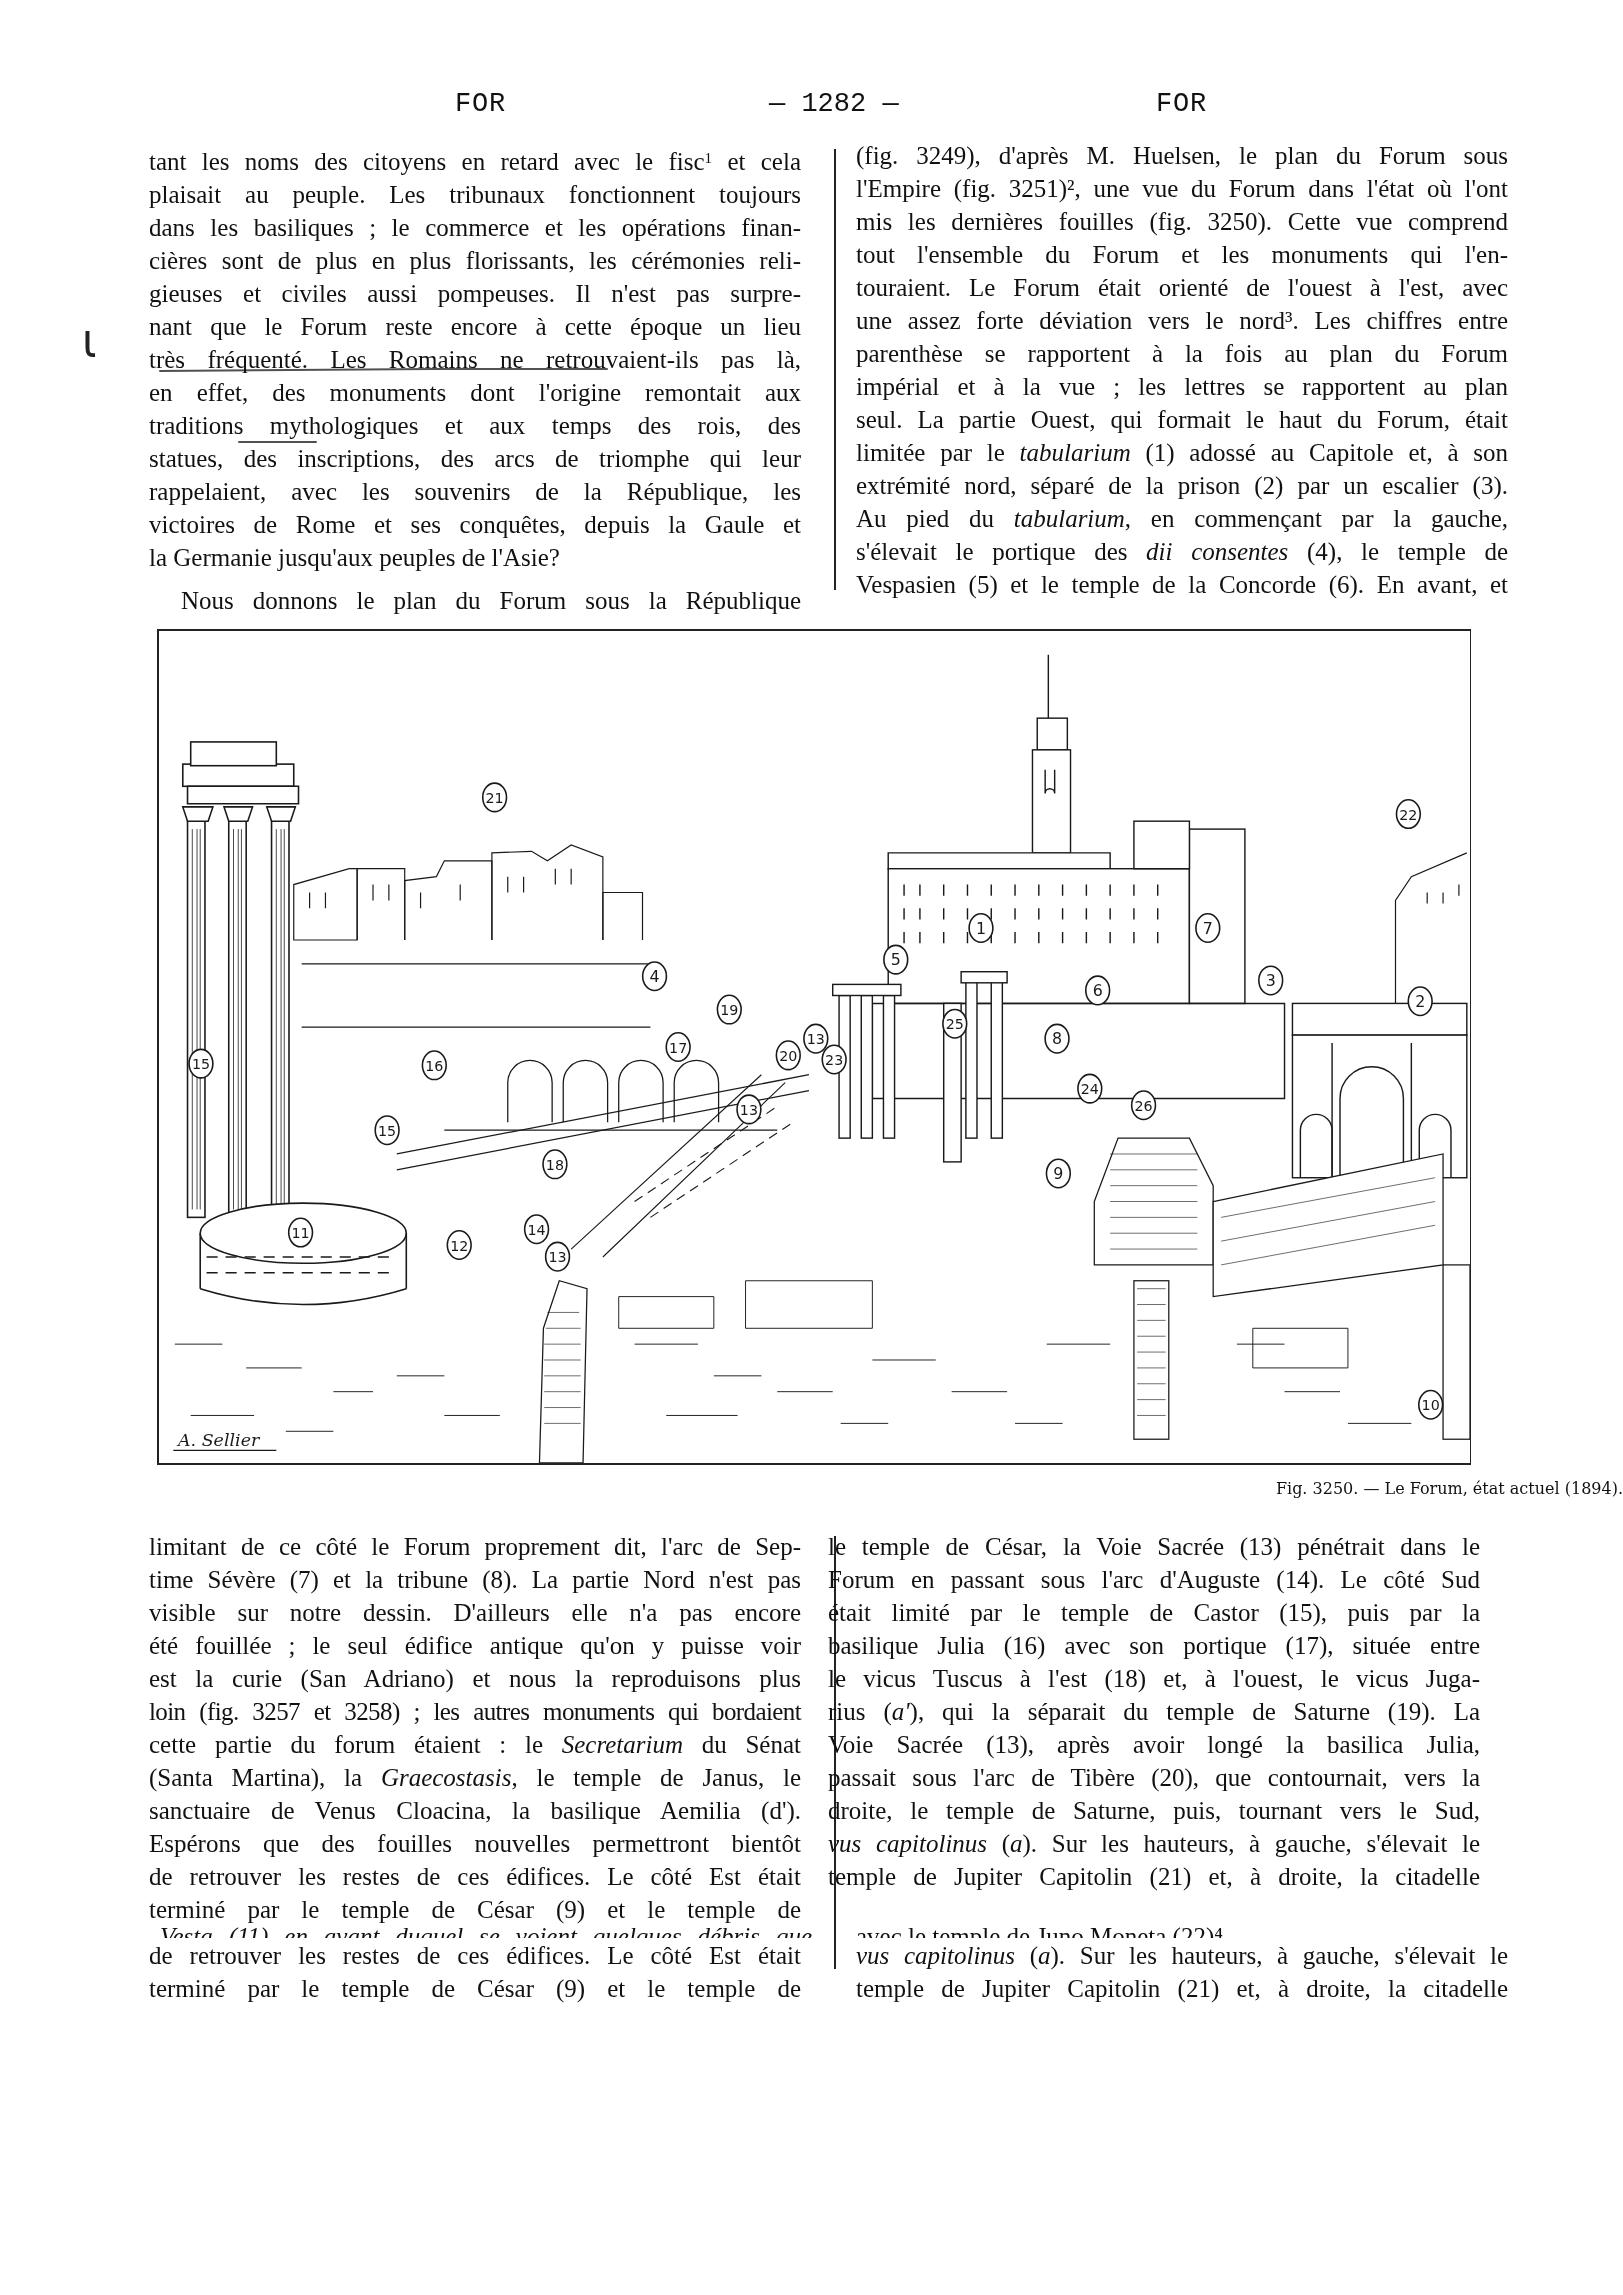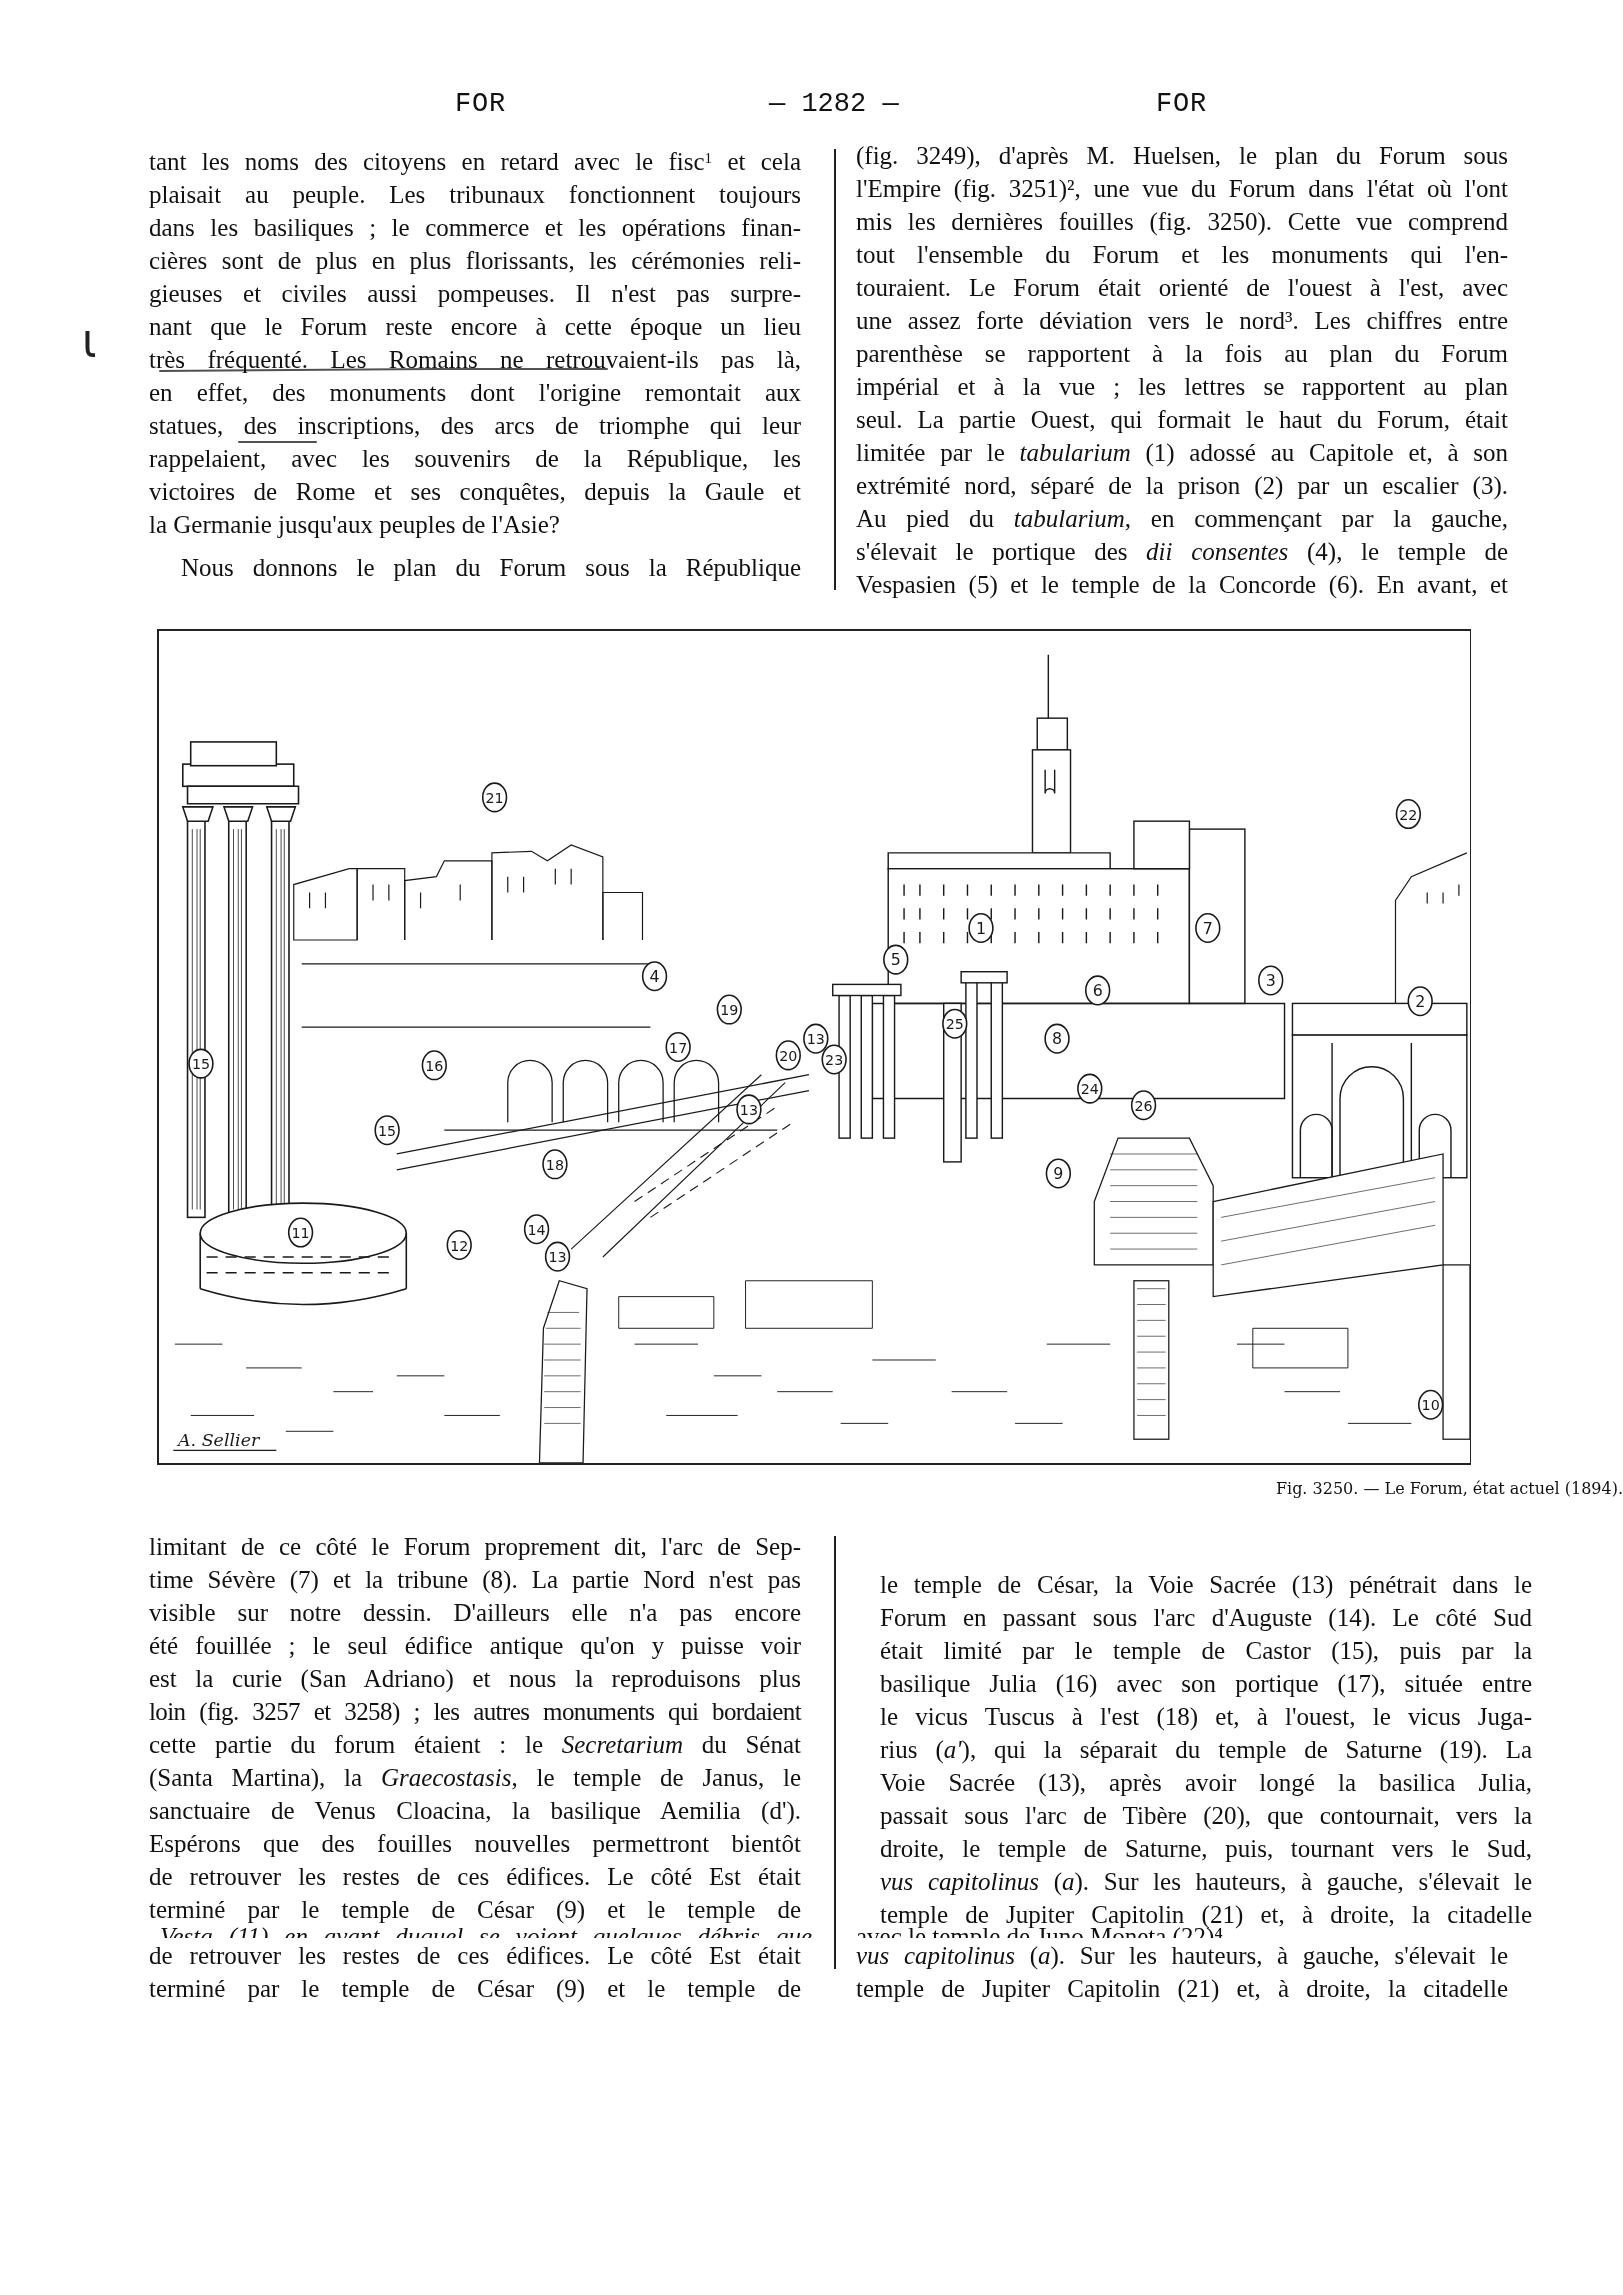--- a/index.html
+++ b/index.html
@@ -11,21 +11,21 @@
   .rh-mid   { position: absolute; left: 769px;  font-size: 27px; }
   .rh-right { position: absolute; left: 1156px; font-size: 27px; letter-spacing: 0.8px; }
 
   .col { position: absolute; width: 652px; font-size: 25px; line-height: 33px;
          text-align: justify; }
   .col .line { display: block; text-align-last: justify; white-space: nowrap; }
   .col .line.last { text-align-last: left; }
   .col-tl { left: 149px;  top: 145px; }
   .col-tr { left: 856px; top: 139px; }
   .col-bl { left: 149px;  top: 1530px; }
-  .col-br { left: 880px; top: 1530px; margin-top: 38px; }
+  .col-br { left: 828px; top: 1530px; }
   .col i { font-style: italic; }
   .col sup { font-size: 15px; vertical-align: top; position: relative; top: -3.2px; }
 
   .rule-v { position: absolute; width: 1.6px; background: #222; }
 
   .margin-mark { position: absolute; left: 82px; top: 315px; font-size: 43px;
                  font-family: "DejaVu Sans", sans-serif; color: #222; transform: scaleY(1.1); }
 
   .underline-scribble { position: absolute; height: 2.4px; background: #333;
                         border-radius: 1.6px; opacity: .85; }
@@ -58,20 +58,21 @@
 
 <div class="col col-tl">
   <span class="line"><span>tant les noms des citoyens en retard avec le fisc</span><sup>1</sup><span> et cela</span></span>
   <span class="line">plaisait au peuple. Les tribunaux fonctionnent toujours</span>
   <span class="line">dans les basiliques ; le commerce et les opérations finan-</span>
   <span class="line">cières sont de plus en plus florissants, les cérémonies reli-</span>
   <span class="line">gieuses et civiles aussi pompeuses. Il n'est pas surpre-</span>
   <span class="line">nant que le Forum reste encore à cette époque un lieu</span>
   <span class="line">très fréquenté. Les Romains ne retrouvaient-ils pas là,</span>
   <span class="line">en effet, des monuments dont l'origine remontait aux</span>
+  <span class="line">traditions mythologiques et aux temps des rois, des</span>
   <span class="line">statues, des inscriptions, des arcs de triomphe qui leur</span>
   <span class="line">rappelaient, avec les souvenirs de la République, les</span>
   <span class="line">victoires de Rome et ses conquêtes, depuis la Gaule et</span>
   <span class="line last">la Germanie jusqu'aux peuples de l'Asie?</span>
   <span class="line" style="padding-left:32px;margin-top:10px;">Nous donnons le plan du Forum sous la République</span>
 </div>
 
 <div class="rule-v" style="left:834px; top:149px; height:441px;"></div>
 
 <div class="col col-tr">

